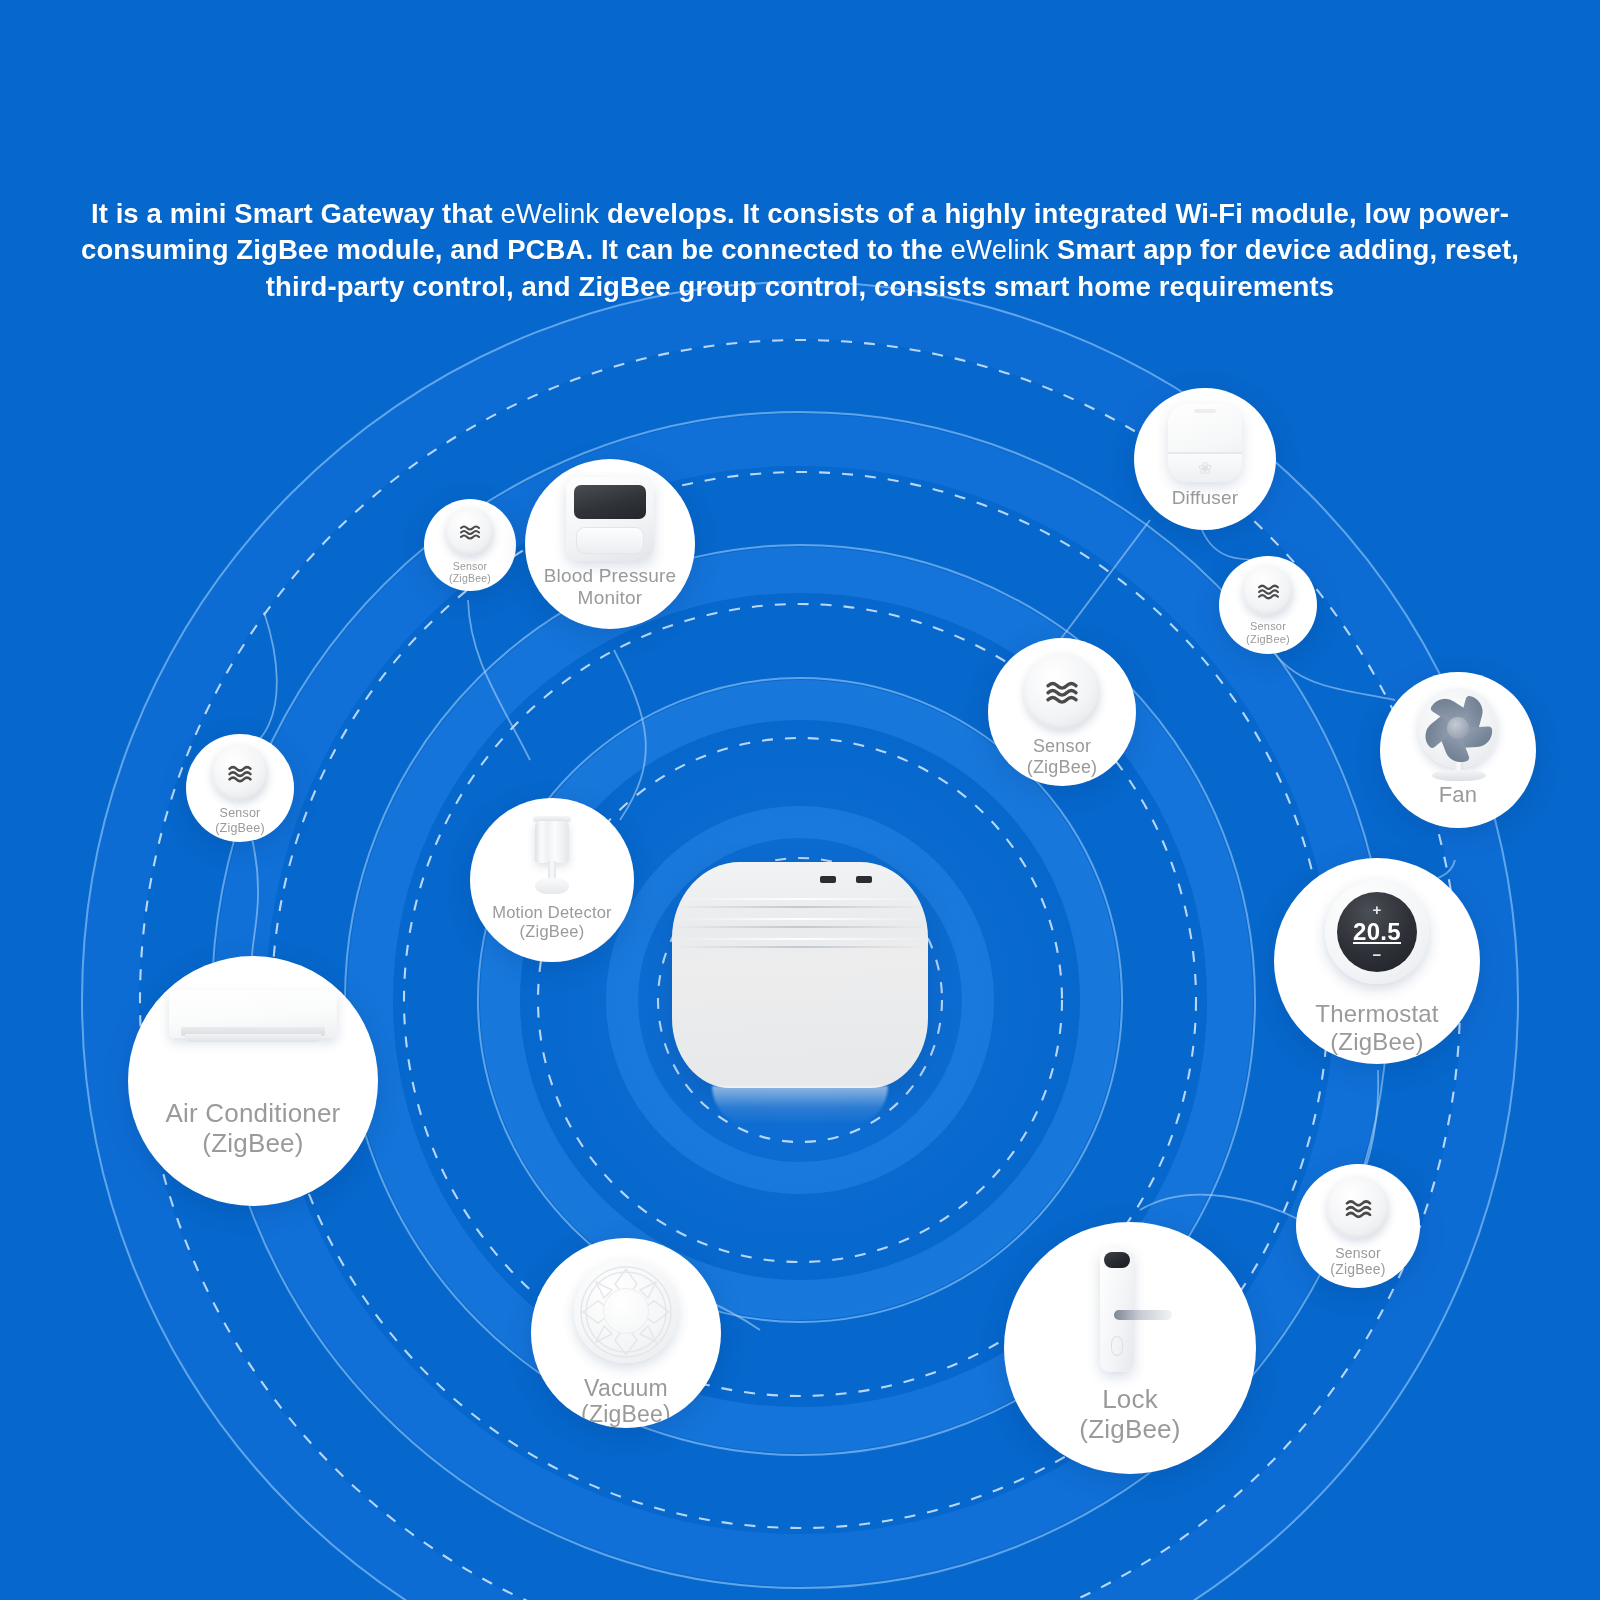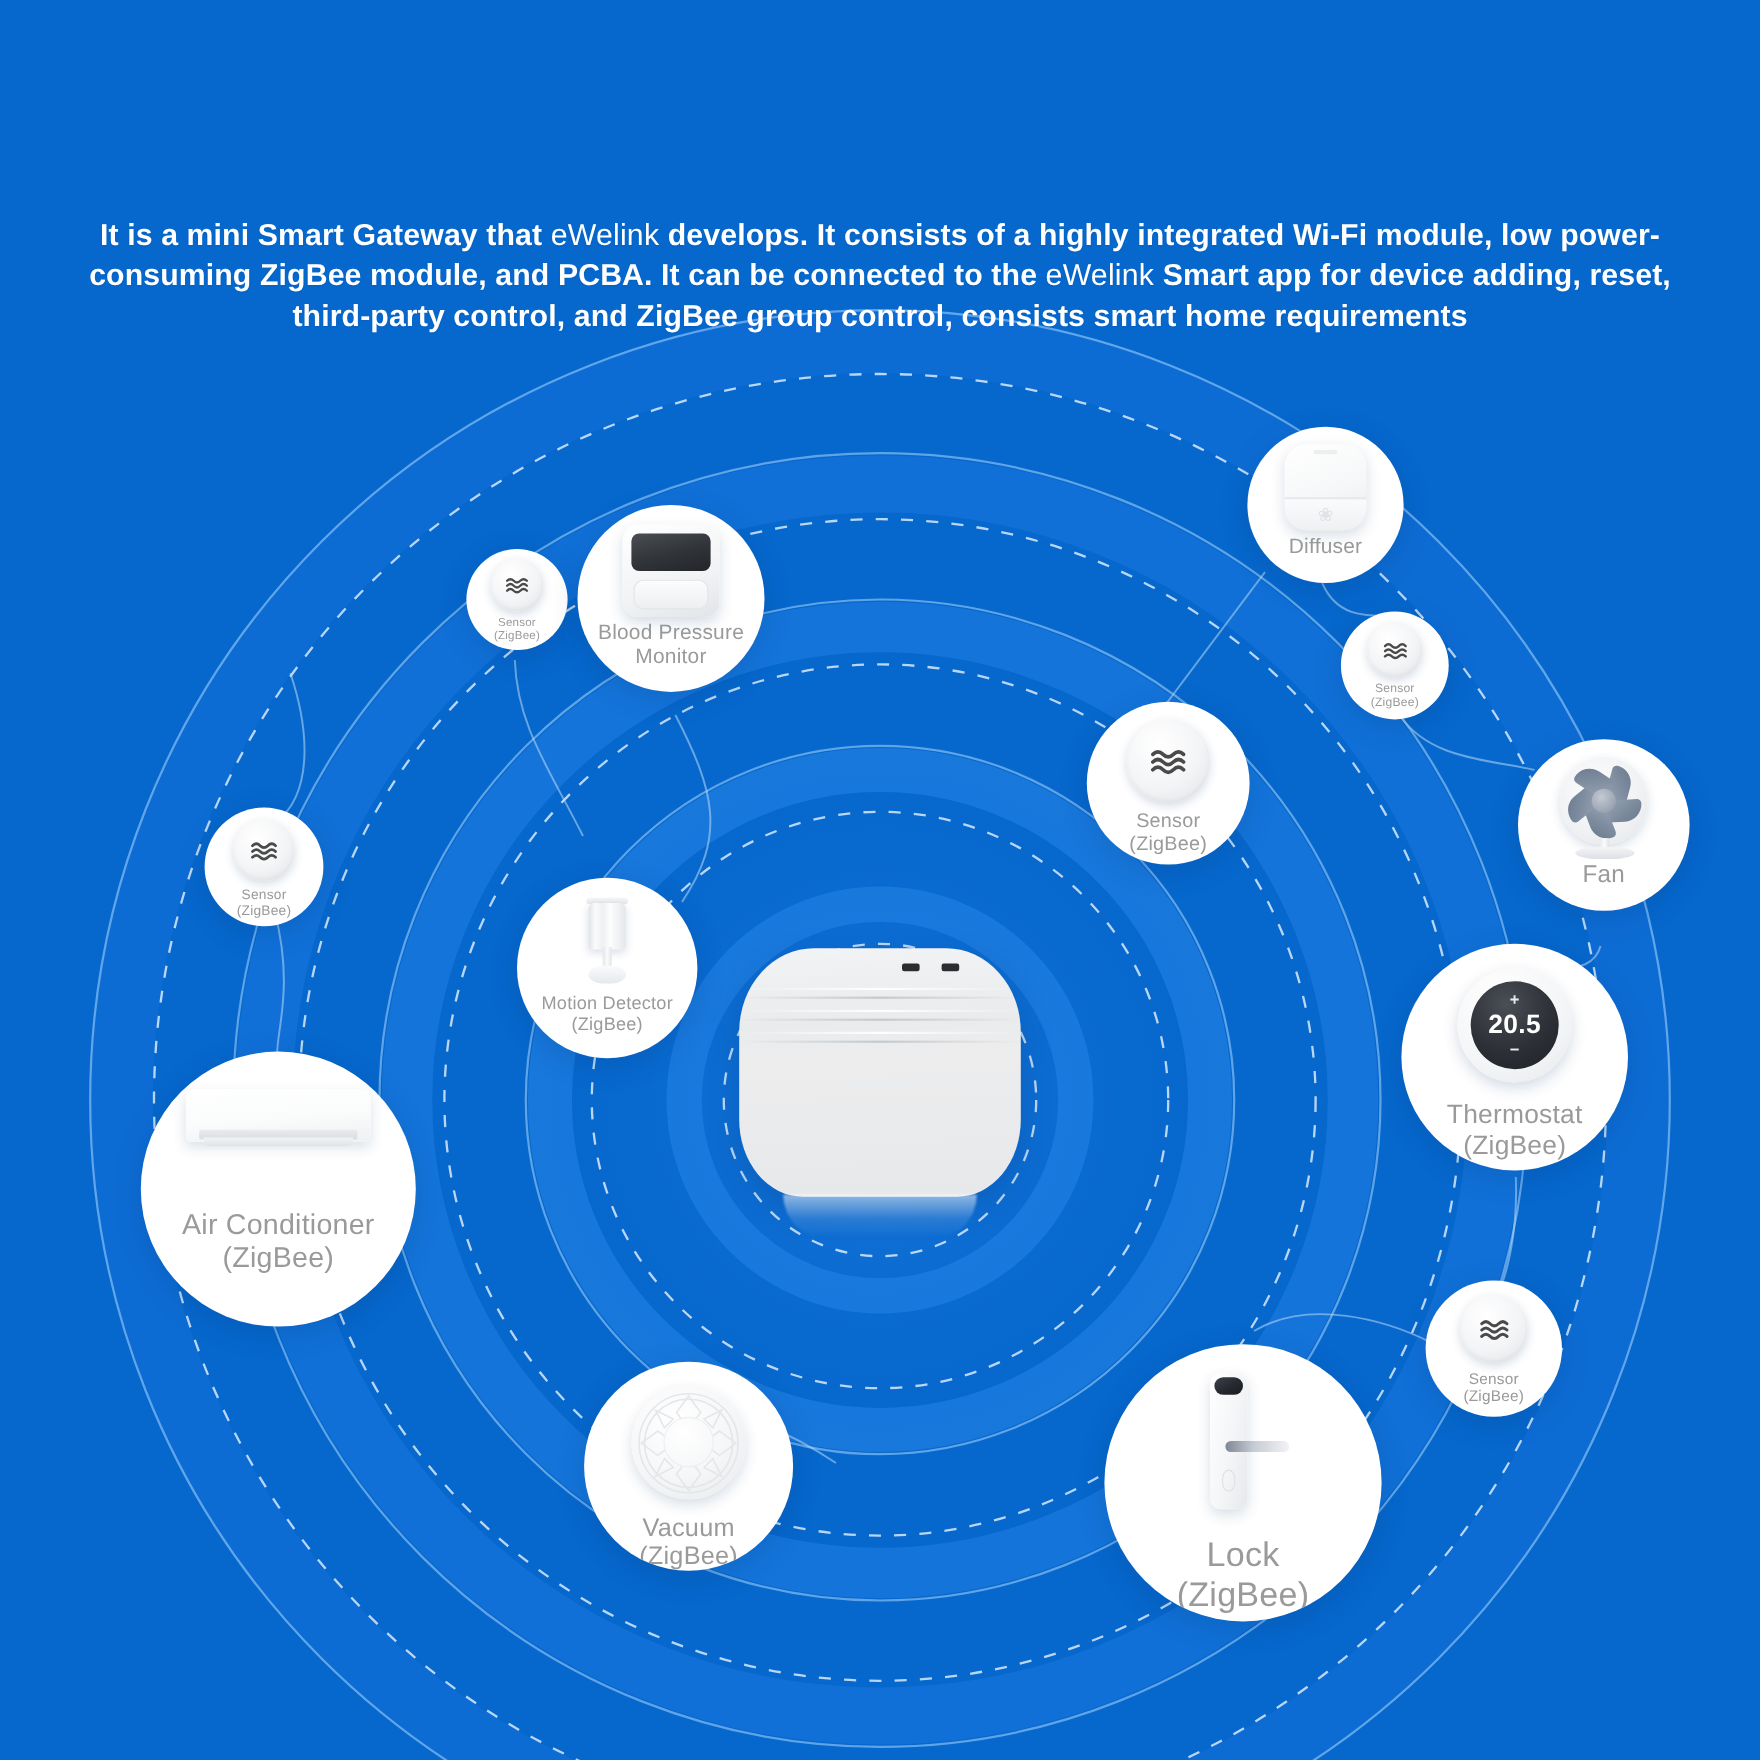--- a/index.html
+++ b/index.html
@@ -424,21 +424,21 @@
     <div class="lbl" style="margin-top:3px; font-size:16.5px;">
       <span>Motion Detector</span>
       <span class="sub">(ZigBee)</span>
     </div>
   </div>
 
   <div class="node" style="left:1274px; top:858px; width:206px; height:206px; padding-top:22px;">
     <div class="th-ring" style="width:104px; height:104px;">
       <div class="th-dial" style="width:80px; height:80px;">
         <span class="th-plus" style="font-size:15px; margin-bottom:1px;">+</span>
-        <span class="th-temp" style="font-size:24px;">20.5</span>
+        <span class="th-temp" style="font-size:24px;text-decoration:underline;">20.5</span>
         <span class="th-minus" style="font-size:15px; margin-top:1px;">−</span>
       </div>
     </div>
     <div class="lbl" style="margin-top:16px; font-size:24px;">
       <span>Thermostat</span>
       <span class="sub">(ZigBee)</span>
     </div>
   </div>
 
   <div class="node" style="left:128px; top:956px; width:250px; height:250px; padding-top:34px;">
@@ -492,19 +492,19 @@
   </div>
 
   <div class="node" style="left:1004px; top:1222px; width:252px; height:252px; padding-top:26px;">
     <div class="art" style="width:120px; height:128px;">
       <div class="lk-panel" style="left:30px; top:0; width:34px; height:124px; position:absolute;">
         <div class="lk-screen" style="left:4px; top:4px; width:26px; height:16px;"></div>
         <div class="lk-key" style="left:11px; top:88px; width:12px; height:20px;"></div>
       </div>
       <div class="lk-handle" style="left:44px; top:62px; width:58px; height:10px;"></div>
     </div>
-    <div class="lbl" style="margin-top:20px; font-size:31px;">
+    <div class="lbl" style="margin-top:8px; font-size:26px;">
       <span>Lock</span>
       <span class="sub">(ZigBee)</span>
     </div>
   </div>
 
 </div>
 
 </body></html>

